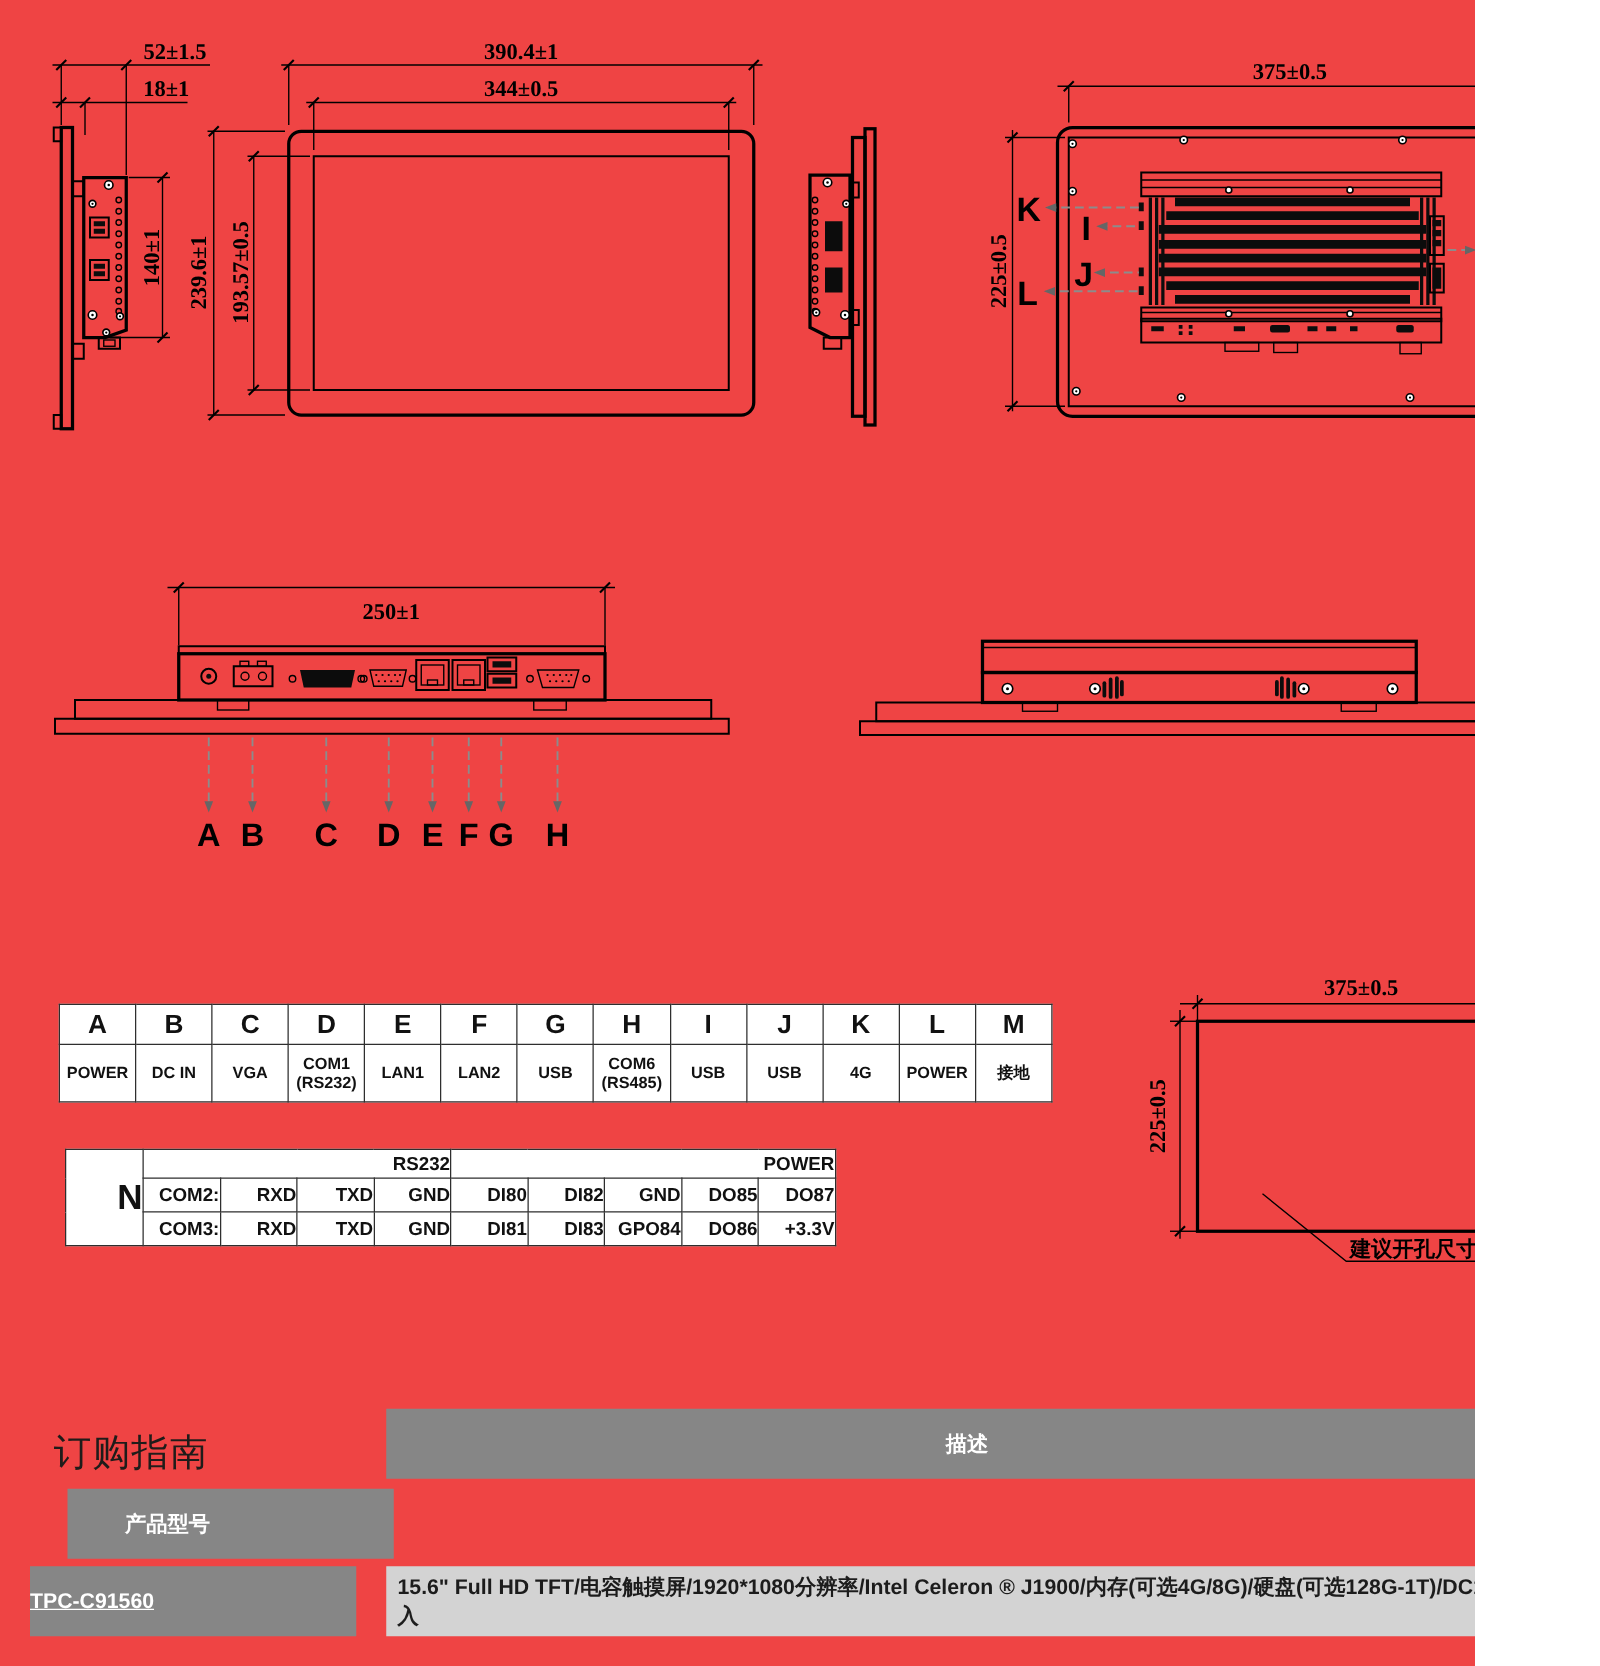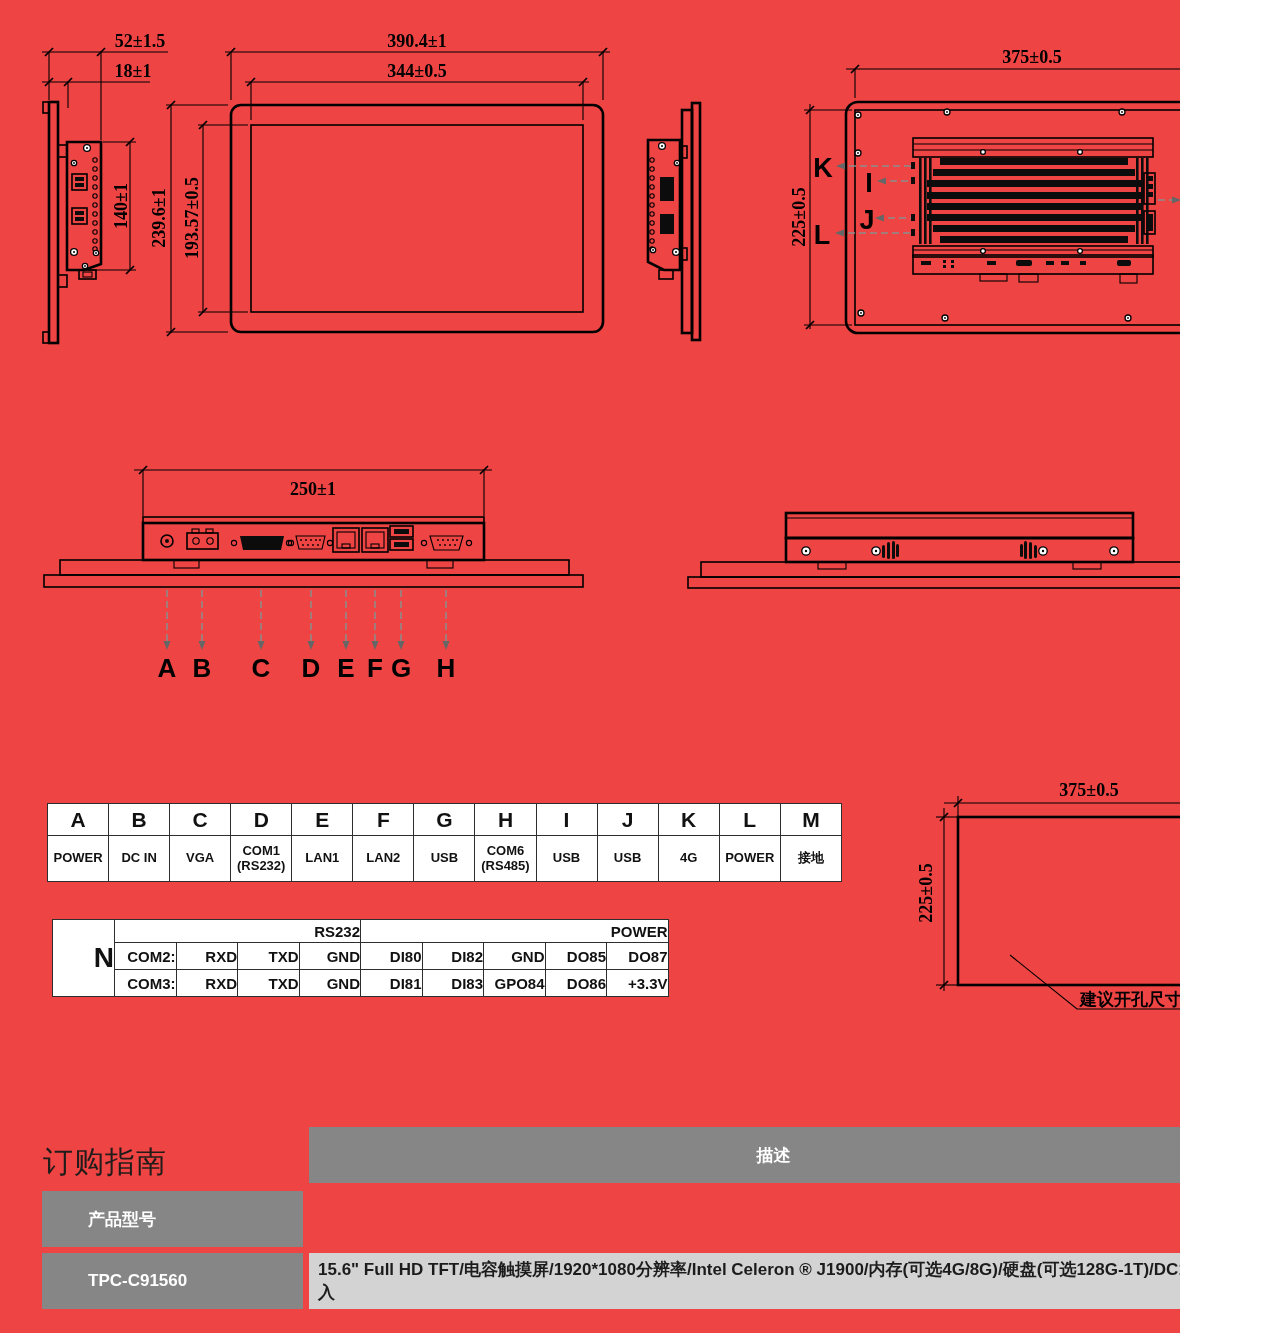--- a/index.html
+++ b/index.html
@@ -529,19 +529,19 @@
     <td>DI83</td>
     <td>GPO84</td>
     <td>DO86</td>
     <td>+3.3V</td>
   </tr>
 </tbody>
     </table>
 
 <div class="order-heading">订购指南</div>
 
-<div class="ocell ohead" style="left:42px;top:1191px;width:261px;height:56px;padding-left:46px;">产品型号</div>
+<div class="ocell ohead" style="left:54px;top:1191px;width:261px;height:56px;padding-left:46px;">产品型号</div>
 <div class="ocell ohead" style="left:309px;top:1127px;width:929px;height:56px;justify-content:center;">描述</div>
 
-<div class="ocell omodel" style="left:42px;top:1253px;width:261px;height:56px;padding-left:46px;">TPC-C91560</div>
+<div class="ocell omodel" style="left:24px;top:1253px;width:261px;height:56px;text-decoration:underline;">TPC-C91560</div>
 <div class="ocell odesc" style="left:309px;top:1253px;width:929px;height:56px;padding-left:9px;">15.6" Full HD TFT/电容触摸屏/1920*1080分辨率/Intel Celeron ® J1900/内存(可选4G/8G)/硬盘(可选128G-1T)/DC12V输入</div>
 
 </div>
 
 </body></html>

